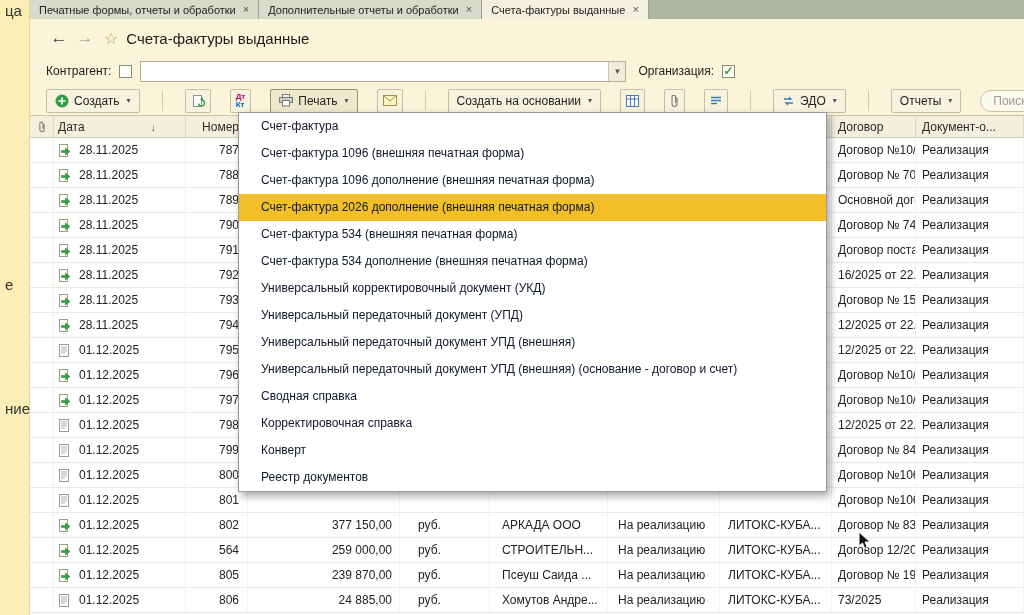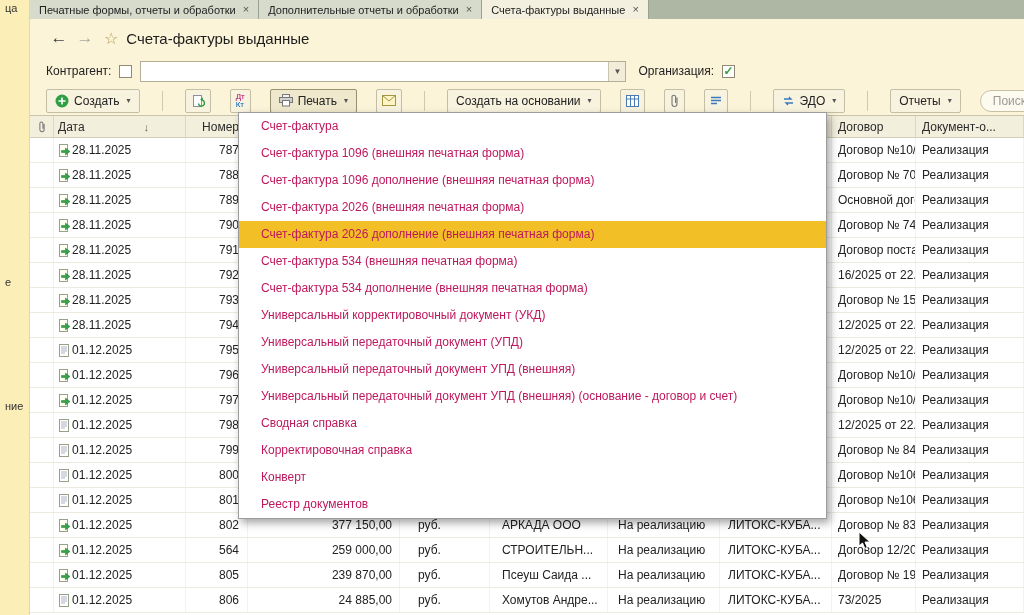--- a/index.html
+++ b/index.html
@@ -2,21 +2,21 @@
 <html style="--app-background: #fbf4d9; --strip-background: #fbeeb6; --menu-highlight: #f2bf26; --check-green: #2e9e2e; --create-green: #2f9e44;"><head>
 <meta charset="utf-8">
 <style>
   *{box-sizing:border-box;margin:0;padding:0}
   html,body{width:1024px;height:615px;overflow:hidden}
   body{font-family:"Liberation Sans",sans-serif;font-size:12px;color:#222;background:var(--app-background,#fbf4d9)}
   .screen{position:relative;width:1024px;height:615px;overflow:hidden}
 
   
   .left-strip{position:absolute;left:0;top:0;width:30px;height:615px;background:var(--strip-background,#fbeeb6);border-right:1px solid #e4d79f;z-index:1}
-  .left-strip .frag{position:absolute;left:5px;font-size:11px;color:#333}
+  .left-strip .frag{position:absolute;left:5px;font-size:15px;color:#333}
   .frag.f0{top:2px}.frag.f1{top:276px}.frag.f2{top:400px}
 
   
   .tabbar{position:absolute;left:30px;top:0;right:0;height:19px;background:#aeb6a4;display:flex}
   .tab{display:flex;align-items:center;gap:7px;padding:0 9px;background:#d7dbcc;border-right:1px solid #99a28f;font-size:11px;height:19px;white-space:nowrap}
   .tab.active{background:#f3f0df}
   .tab .x{color:#555;font-size:11px;line-height:11px}
 
   
   .titlebar{position:absolute;left:30px;top:19px;right:0;height:38px;display:flex;align-items:center;padding-left:16px}
@@ -36,47 +36,47 @@
   .combo.cp{width:486px}
   .combo.org{flex:1;margin-right:2px}
 
   
   .toolbar{position:absolute;left:30px;top:86px;right:0;height:29px;display:flex;align-items:center;gap:19px;padding:0 4px 0 16px}
   .tbtn{height:24px;display:flex;align-items:center;gap:5px;padding:0 8px;border:1px solid #c3bea4;background:#f8f3de;border-radius:2px;font-size:12px;white-space:nowrap;cursor:default}
   .tbtn.icon-only{padding:0 5px}
   .tbtn.pressed{background:#efe8cc;border-color:#96916f}
   .arrow-down{font-size:8px;color:#555;margin-left:2px}
   .sep{width:1px;height:20px;background:#cfc9ad;margin:0 3px;flex:none}
-  .dtkt{display:flex;flex-direction:column;line-height:8px;font-size:8px;font-weight:normal}
+  .dtkt{display:flex;flex-direction:column;line-height:8px;font-size:8px;font-weight:bold}
   .dtkt .dt{color:#b5006a}.dtkt .kt{color:#0060c0}
   .search{margin-left:auto;width:180px;height:22px;border:1px solid #c6c1a6;border-radius:11px;background:#fdfaf0;font:12px "Liberation Sans",sans-serif;color:#a16207;padding:0 12px;outline:0}
   .search::placeholder{color:#9b9b93}
 
   
   .table{position:absolute;left:30px;top:115px;right:0;bottom:0;background:#fff;border-top:1px solid #c9c4ab;display:flex;flex-direction:column;overflow:hidden}
   .thead{display:flex;height:22px;background:#f3efdd;border-bottom:1px solid #d2cdb4;align-items:center;flex:none;color:#2b2b2b}
   .thead .cell{border-right:1px solid #ddd8c0;height:100%;display:flex;align-items:center}
   .tbody{flex:1;overflow:hidden}
   .trow{display:flex;height:25px;align-items:center;border-bottom:1px solid #edeadf}
   .trow .cell{height:100%;display:flex;align-items:center;overflow:hidden;white-space:nowrap;border-right:1px solid rgba(0,0,0,0.05)}
   .c-attach{width:24px;justify-content:center;flex:none}
-  .c-date{width:132px;flex:none;padding-left:4px;gap:1px}
+  .c-date{width:132px;flex:none;padding-left:4px;gap:8px}
   .c-num{width:62px;flex:none;justify-content:flex-end;padding-right:8px}
   .c-sum{width:152px;flex:none;justify-content:flex-end;padding-right:7px}
   .c-cur{width:90px;flex:none;padding-left:18px}
   .c-cp{width:118px;flex:none;padding-left:12px}
   .c-op{width:112px;flex:none;padding-left:10px}
   .c-org{width:112px;flex:none;padding-left:8px}
   .c-contract{width:84px;flex:none;padding-left:6px}
   .c-doc{flex:1;padding-left:6px}
   .sort-arrow{margin-left:58px;color:#666;font-size:11px}
 
   
   .menu{position:absolute;left:238px;top:112px;width:589px;background:#fff;border:1px solid #9c9c9c;box-shadow:3px 4px 8px rgba(0,0,0,0.35);z-index:10}
-  .menu-item{height:27px;line-height:27px;padding-left:22px;font-size:12px;color:#be185d;white-space:nowrap;overflow:hidden;cursor:default}
+  .menu-item{height:27px;line-height:27px;padding-left:22px;font-size:12px;color:#0f172a;white-space:nowrap;overflow:hidden;cursor:default}
   .menu-item.highlighted{background:var(--menu-highlight,#f2bf26)}
 
   .cursor{position:absolute;left:858px;top:531px;z-index:30;pointer-events:none}
   svg{display:block}
 </style>
 </head>
 <body>
 
 <div class="screen">
 
@@ -623,21 +623,20 @@
           <div class="cell c-contract">73/2025</div>
           <div class="cell c-doc">Реализация</div>
         </div>
       </div>
   </div>
 
   <div class="menu" id="printmenu">
       <div class="menu-item">Счет-фактура</div>
       <div class="menu-item">Счет-фактура 1096 (внешняя печатная форма)</div>
       <div class="menu-item">Счет-фактура 1096 дополнение (внешняя печатная форма)</div>
-      <div class="menu-item">Счет-фактура 2026 (внешняя печатная форма)</div>
       <div class="menu-item highlighted">Счет-фактура 2026 дополнение (внешняя печатная форма)</div>
       <div class="menu-item">Счет-фактура 534 (внешняя печатная форма)</div>
       <div class="menu-item">Счет-фактура 534 дополнение (внешняя печатная форма)</div>
       <div class="menu-item">Универсальный корректировочный документ (УКД)</div>
       <div class="menu-item">Универсальный передаточный документ (УПД)</div>
       <div class="menu-item">Универсальный передаточный документ УПД (внешняя)</div>
       <div class="menu-item">Универсальный передаточный документ УПД (внешняя) (основание - договор и счет)</div>
       <div class="menu-item">Сводная справка</div>
       <div class="menu-item">Корректировочная справка</div>
       <div class="menu-item">Конверт</div>

